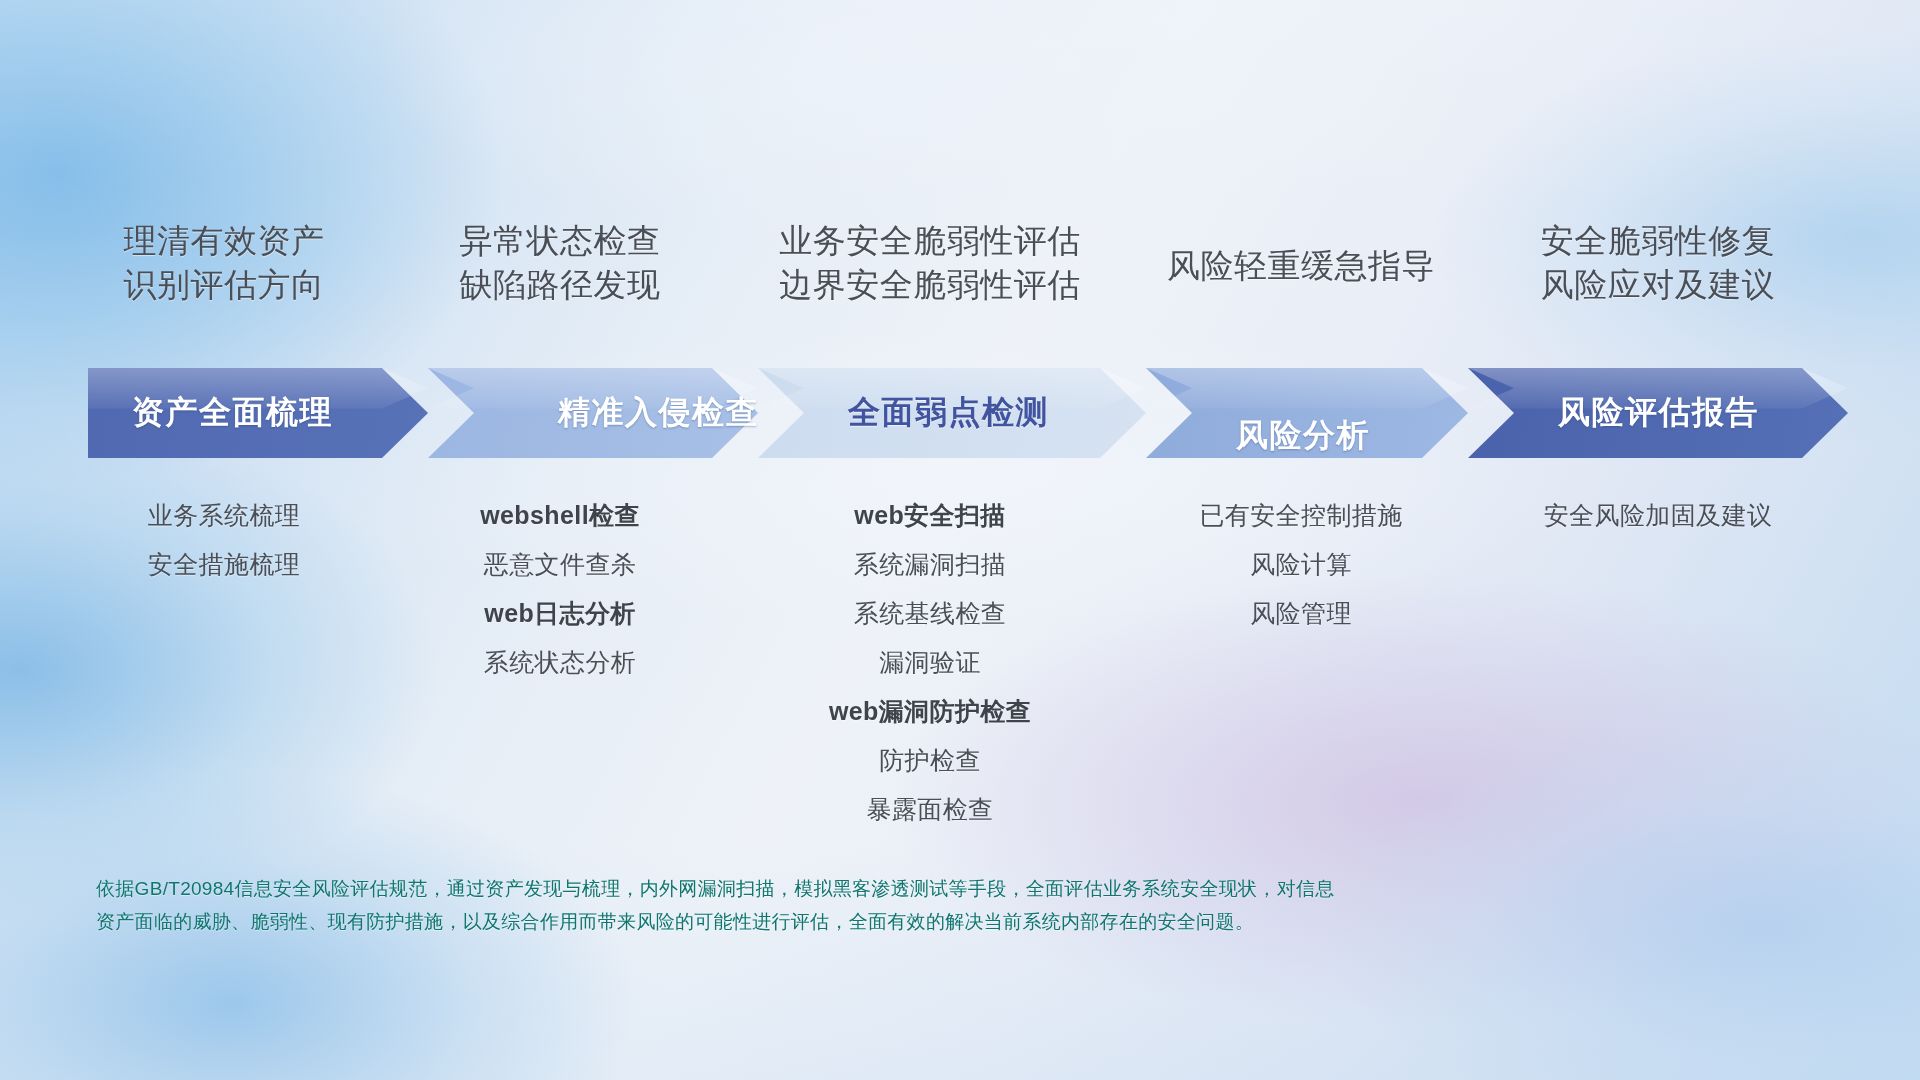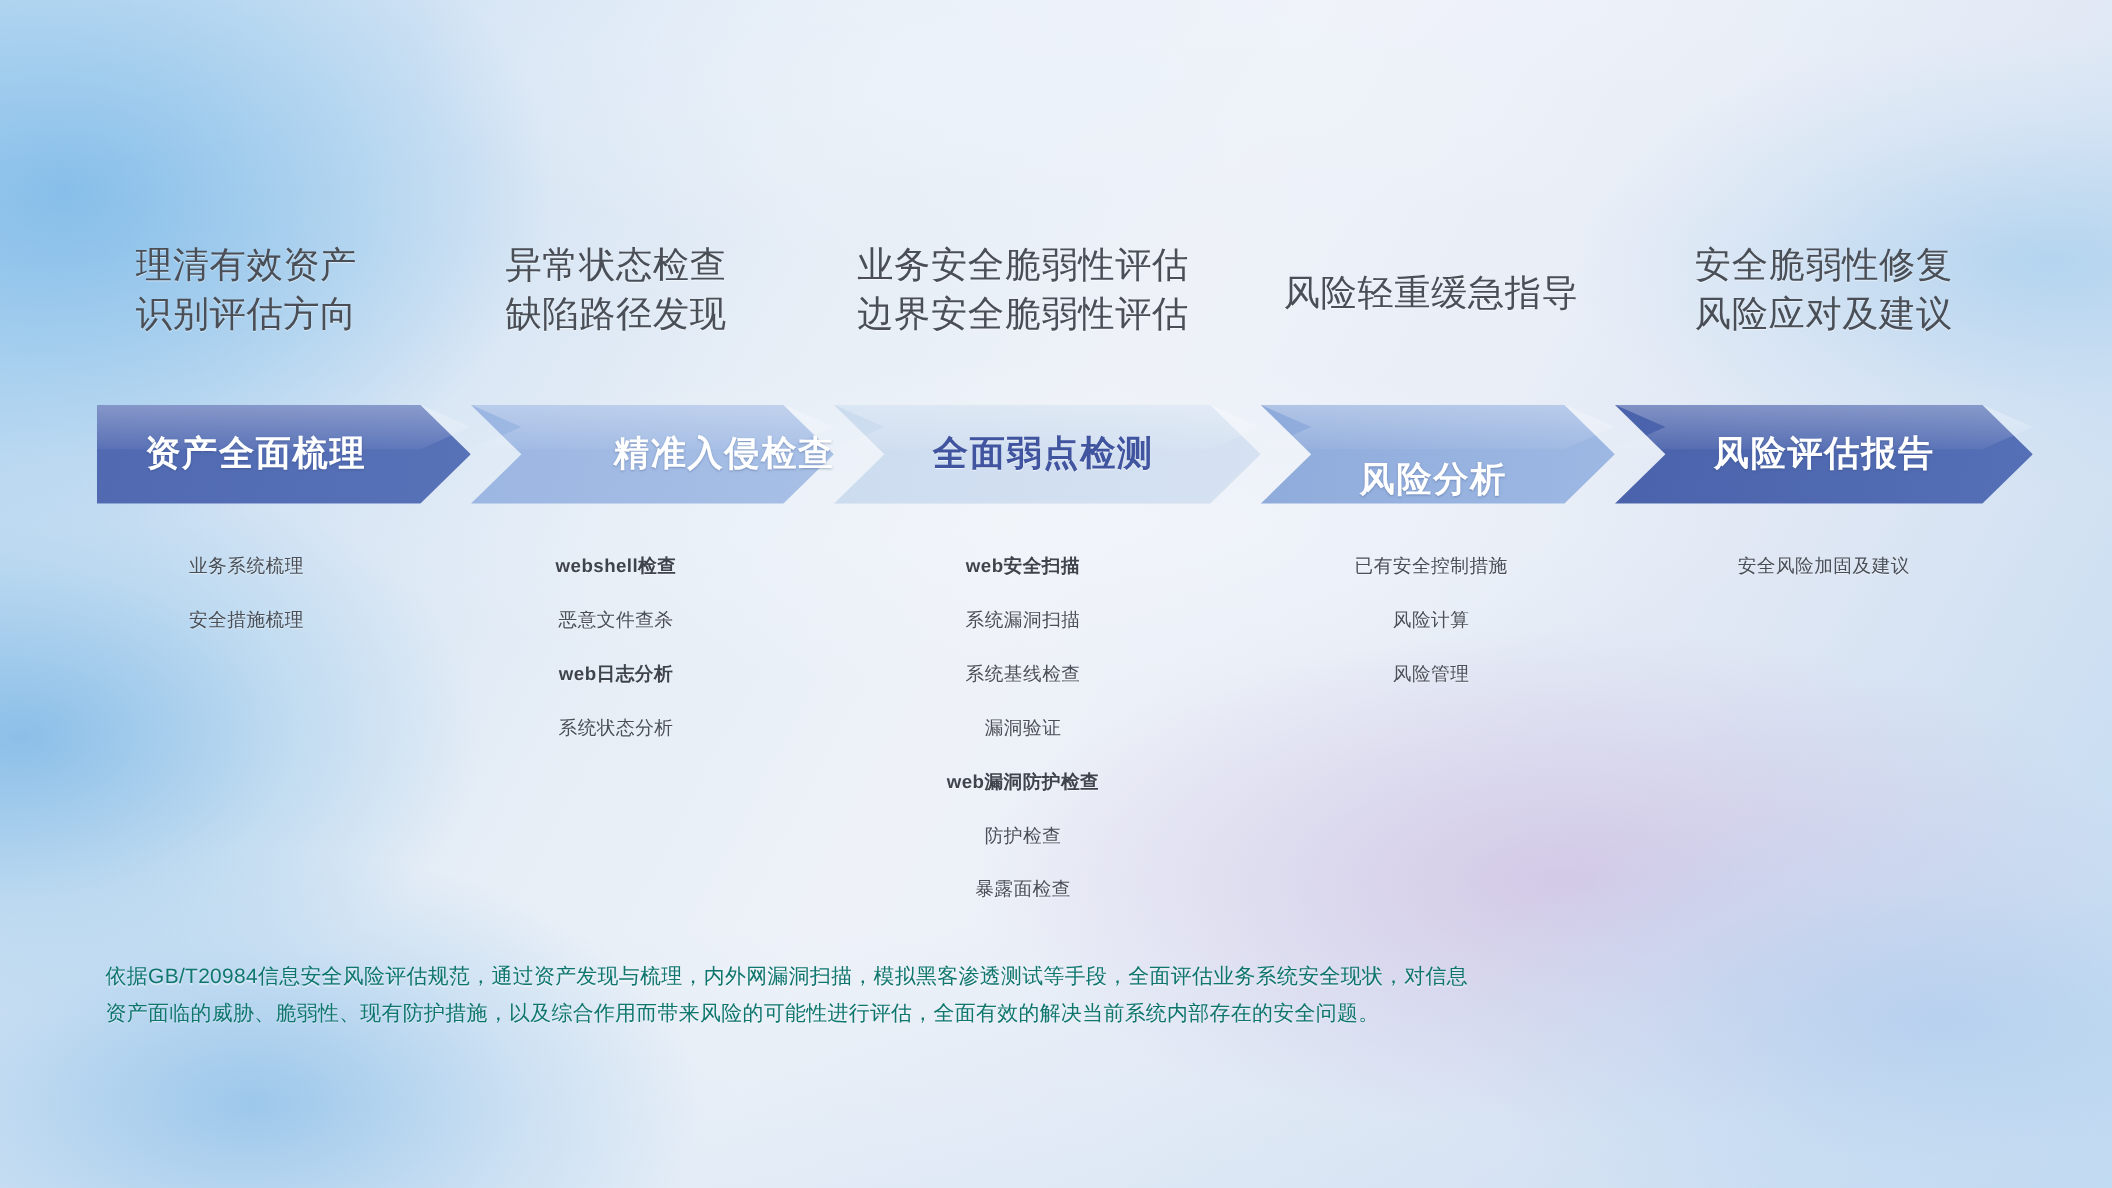--- a/index.html
+++ b/index.html
@@ -46,21 +46,21 @@
     font-size:32px;font-weight:bold;letter-spacing:1.5px;white-space:nowrap;
     position:relative;z-index:3;
   }
   .shape{position:absolute;inset:0;z-index:1;}
   .gloss{position:absolute;left:0;right:0;top:0;height:45%;z-index:2;pointer-events:none;}
 
   
   .botrow{position:absolute;left:88px;top:500px;width:1760px;display:flex;}
   .botcol{display:flex;flex-direction:column;align-items:center;gap:19px;}
   .bottext{
-    font-size:17px;line-height:30px;color:#4a4f57;white-space:nowrap;letter-spacing:.4px;
+    font-size:25px;line-height:30px;color:#4a4f57;white-space:nowrap;letter-spacing:.4px;
     text-shadow:0 1px 1px rgba(255,255,255,.5);
   }
   .bottext.em{font-weight:bold;color:#3f444c;}
 
   
   .footer{
     position:absolute;left:96px;top:872px;width:1540px;
     font-size:19px;line-height:33px;color:#0f766e;letter-spacing:.3px;
     text-shadow:0 1px 1px rgba(255,255,255,.5);
   }

